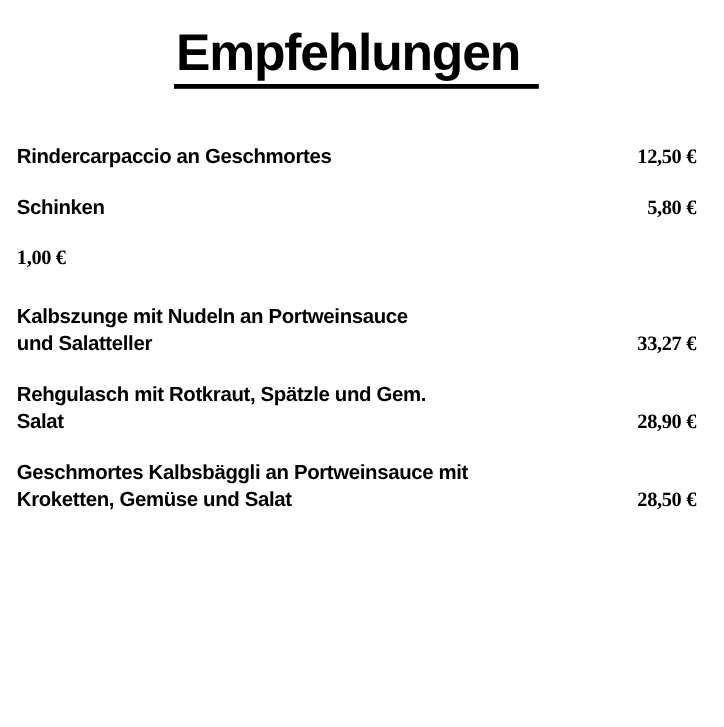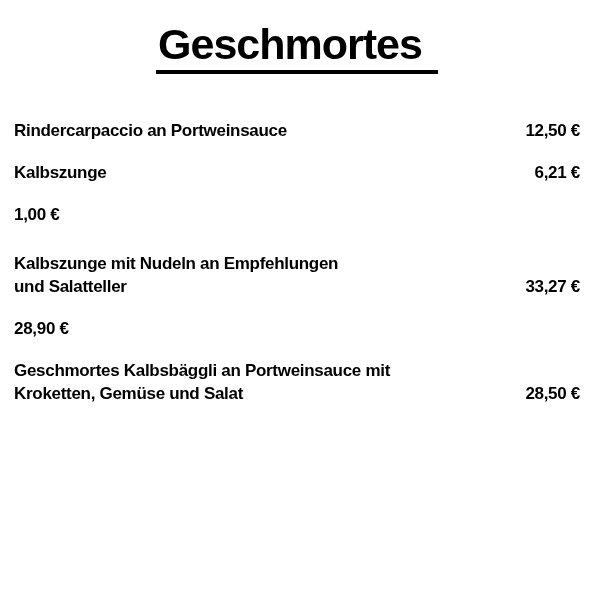--- a/index.html
+++ b/index.html
@@ -50,50 +50,53 @@
     line-height: 23px;
     letter-spacing: -0.3px;
   }
   .item-name {
     white-space: pre-line;
     text-align: left;
   }
   .item-price {
     white-space: nowrap;
     text-align: right;
+    font-family: Liberation Serif, serif;
   }
 </style>
 </head>
 <body style="background: rgb(255, 255, 255); color: rgb(0, 0, 0);">
 
 <div class="page">
   <div class="title-row">
-    <h1 class="title" style="border-bottom-color: rgb(0, 0, 0);">Geschmortes</h1>
+    <h1 class="title" style="border-bottom-color: rgb(0, 0, 0);">Empfehlungen</h1>
   </div>
   <div class="menu">
       <div class="menu-section">
         <div class="menu-item">
-    <span class="item-name">Rindercarpaccio an Portweinsauce</span>
+    <span class="item-name">Rindercarpaccio an Geschmortes</span>
     <span class="item-price">12,50 €</span>
   </div>
         <div class="menu-item">
-    <span class="item-name">Kalbszunge</span>
-    <span class="item-price">6,21 €</span>
+    <span class="item-name">Schinken</span>
+    <span class="item-price">5,80 €</span>
   </div>
         <div class="menu-item">
     <span class="item-price">1,00 €</span>
   </div>
       </div>
       <div class="menu-section">
         <div class="menu-item">
-    <span class="item-name">Kalbszunge mit Nudeln an Empfehlungen
+    <span class="item-name">Kalbszunge mit Nudeln an Portweinsauce
 und Salatteller</span>
     <span class="item-price">33,27 €</span>
   </div>
         <div class="menu-item">
+    <span class="item-name">Rehgulasch mit Rotkraut, Spätzle und Gem.
+Salat</span>
     <span class="item-price">28,90 €</span>
   </div>
         <div class="menu-item">
     <span class="item-name">Geschmortes Kalbsbäggli an Portweinsauce mit
 Kroketten, Gemüse und Salat</span>
     <span class="item-price">28,50 €</span>
   </div>
       </div>
     </div>
 </div>

